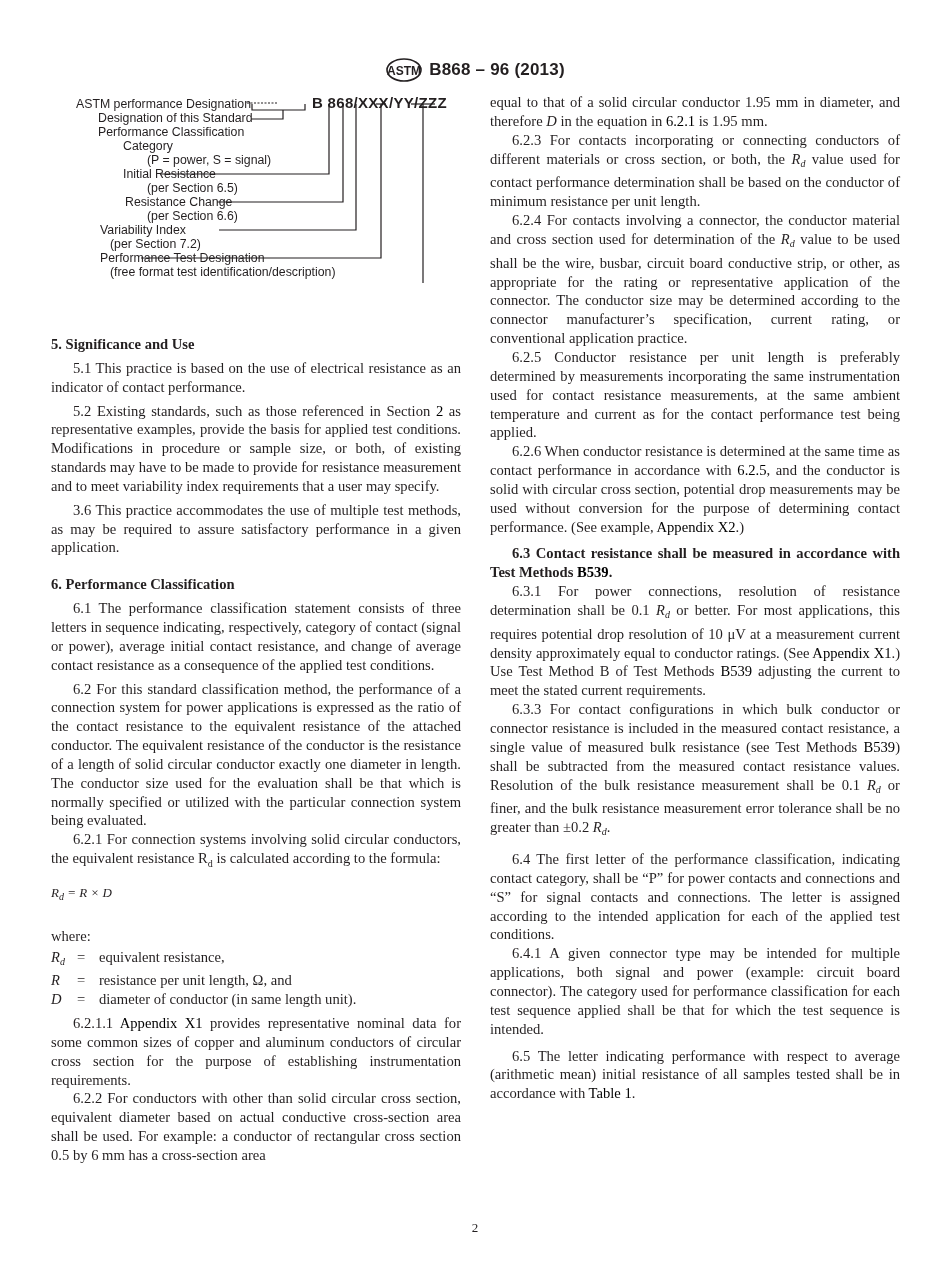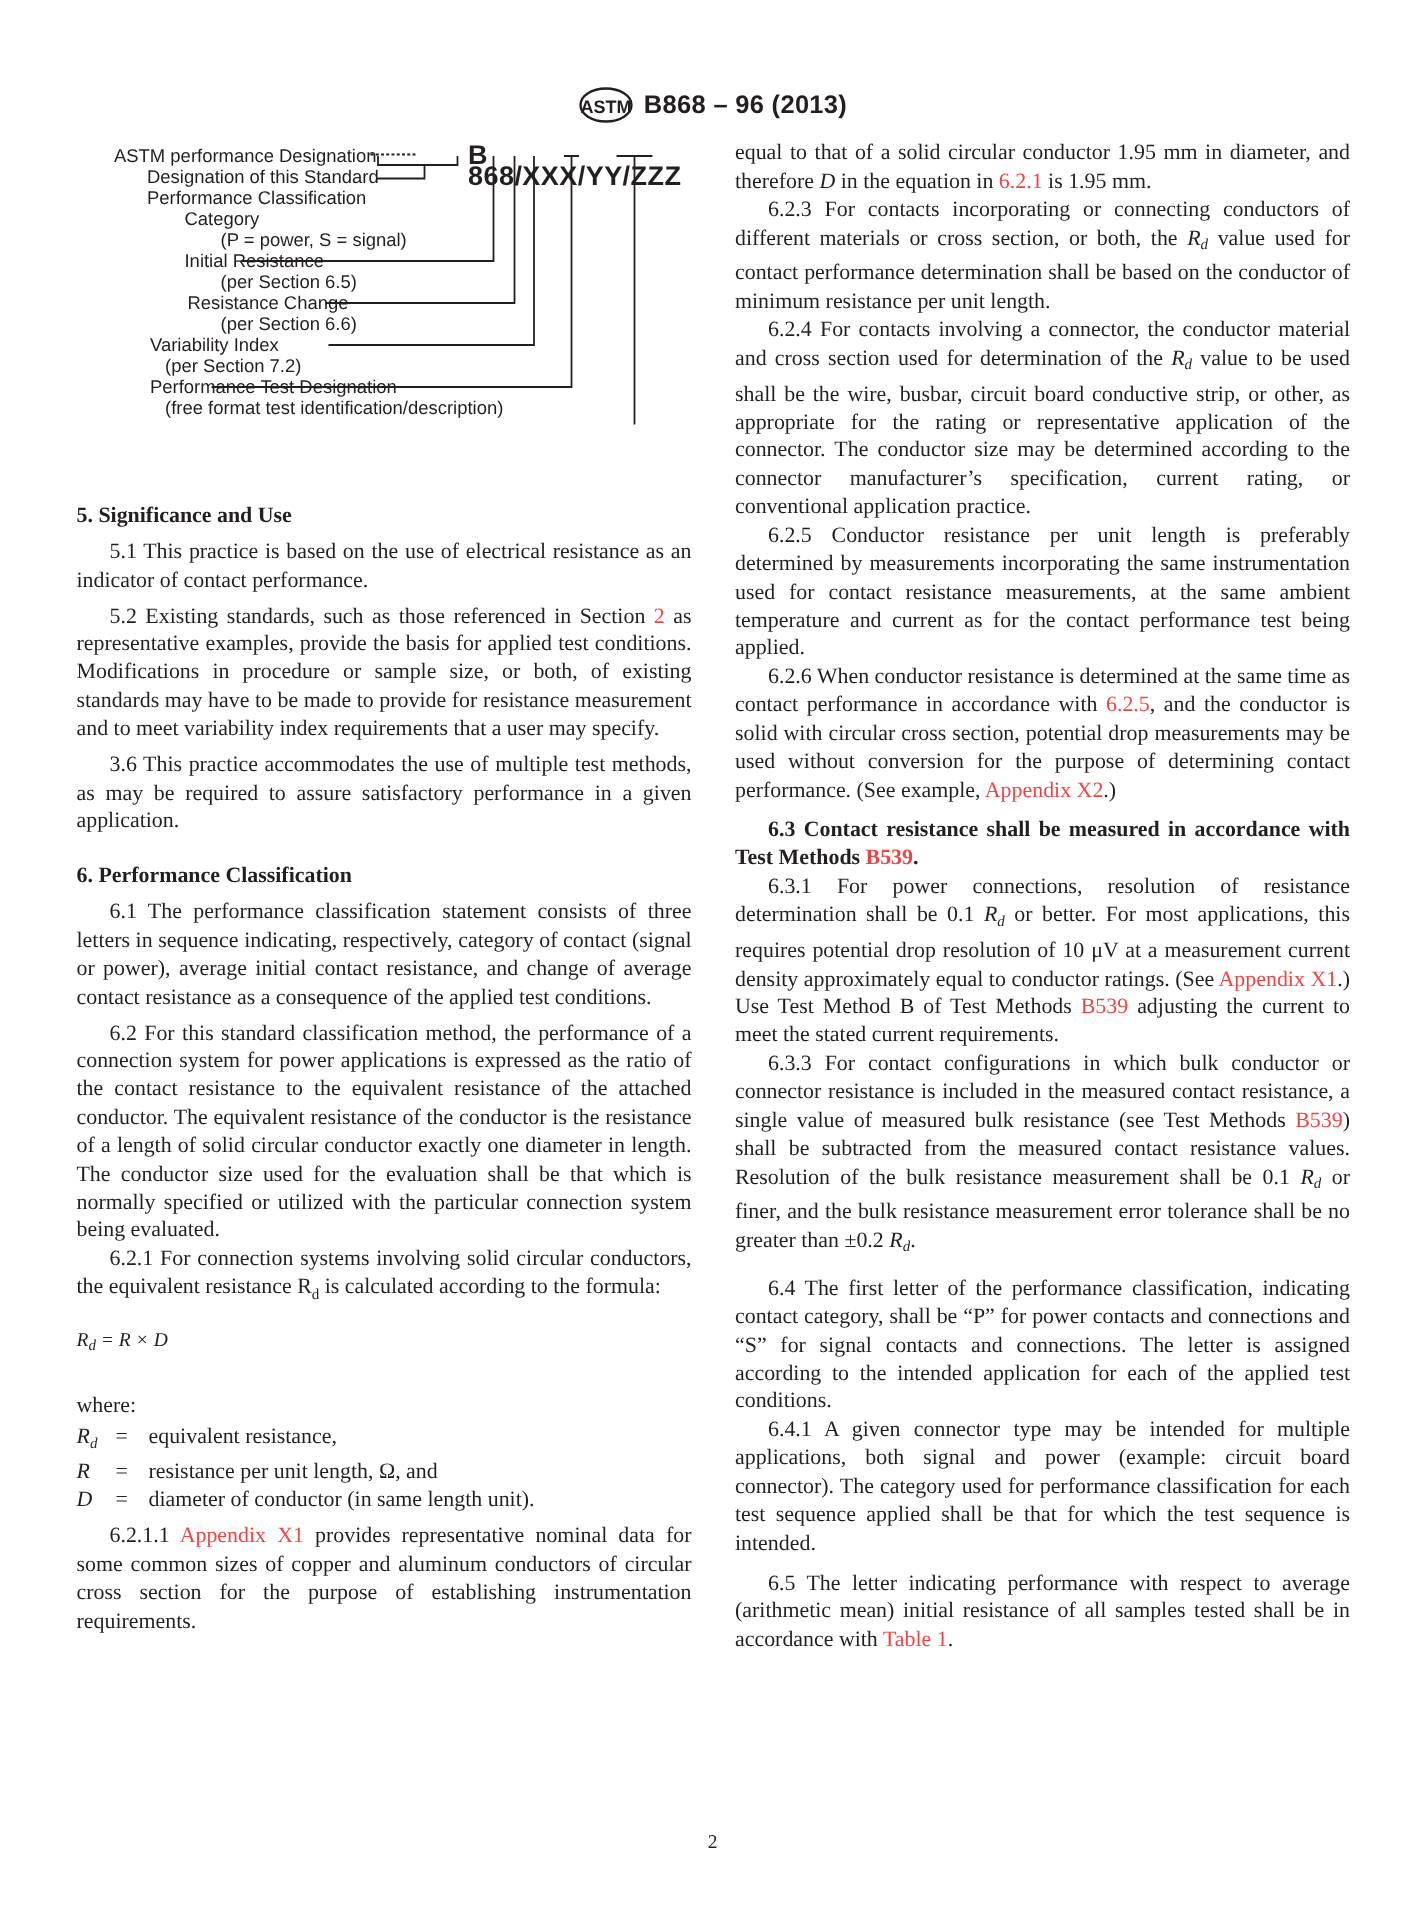--- a/index.html
+++ b/index.html
@@ -9,28 +9,28 @@
   .header-inner { display:inline-flex; align-items:center; gap:6px; }
   .logo { width:38px; height:26px; }
   .doc-id { font-family:"Liberation Sans","DejaVu Sans",sans-serif; font-weight:bold; font-size:17px; letter-spacing:0.2px; }
 
   .col { position:absolute; top:93px; width:410px; font-size:14.6px; line-height:18.85px; text-align:justify; }
   .col-left { left:51px; }
   .col-right { left:490px; }
 
   .diagram { position:relative; width:410px; height:190px; font-family:"Liberation Sans","DejaVu Sans",sans-serif; font-size:12.3px; line-height:14px; color:#231f20; }
   .dl { position:absolute; white-space:nowrap; }
-  .code { position:absolute; left:261px; top:3px; font-weight:bold; font-size:18px; letter-spacing:0.3px; }
+  .code { position:absolute; left:261px; top:3px; font-weight:bold; font-size:15px; letter-spacing:0.3px; }
   .diagram svg { position:absolute; left:0; top:0; }
 
   h2 { font-size:14.6px; font-weight:bold; margin:0; line-height:18.85px; }
   p { margin:0; text-indent:22px; }
   .gap { margin-top:5px; }
   .gap-h { margin-top:18px; }
-  .link { color:#ef4444; }
+  .link { color:#000000; }
   .formula { font-style:italic; margin:10px 0 8px 0; text-indent:0; font-size:13px; }
   .where { text-indent:0; margin-top:20px; }
   .defs { margin-top:2px; }
   .def-row { display:flex; text-indent:0; }
   .def-sym { width:26px; font-style:italic; }
   .def-eq { width:22px; }
   i sub, .sub { font-size:10px; vertical-align:-3px; font-style:italic; }
   .page-num { position:absolute; top:1220px; width:950px; text-align:center; font-size:13px; }
 </style>
 </head>
@@ -103,20 +103,21 @@
         <span class="def-eq">=</span>
         <span>resistance per unit length, Ω, and</span>
       </div>
     <div class="def-row">
         <span class="def-sym">D</span>
         <span class="def-eq">=</span>
         <span>diameter of conductor (in same length unit).</span>
       </div>
   </div>
   <p class="gap"><span>6.2.1.1  </span><a class="link">Appendix X1</a><span> provides representative nominal data for some common sizes of copper and aluminum conductors of circular cross section for the purpose of establishing instrumentation requirements.</span></p>
+  <p>6.2.2  For conductors with other than solid circular cross section, equivalent diameter based on actual conductive cross-section area shall be used. For example: a conductor of rectangular cross section 0.5 by 6 mm has a cross-section area</p>
 </div>
 
 <div class="col col-right">
   <p style="text-indent:0;"><span>equal to that of a solid circular conductor 1.95 mm in diameter, and therefore </span><i>D</i><span> in the equation in </span><a class="link">6.2.1</a><span> is 1.95 mm.</span></p>
   <p><span>6.2.3  For contacts incorporating or connecting conductors of different materials or cross section, or both, the </span><i>R</i><span class="sub">d</span><span> value used for contact performance determination shall be based on the conductor of minimum resistance per unit length.</span></p>
   <p><span>6.2.4  For contacts involving a connector, the conductor material and cross section used for determination of the </span><i>R</i><span class="sub">d</span><span> value to be used shall be the wire, busbar, circuit board conductive strip, or other, as appropriate for the rating or representative application of the connector. The conductor size may be determined according to the connector manufacturer’s specification, current rating, or conventional application practice.</span></p>
   <p>6.2.5  Conductor resistance per unit length is preferably determined by measurements incorporating the same instrumentation used for contact resistance measurements, at the same ambient temperature and current as for the contact performance test being applied.</p>
   <p><span>6.2.6  When conductor resistance is determined at the same time as contact performance in accordance with </span><a class="link">6.2.5</a><span>, and the conductor is solid with circular cross section, potential drop measurements may be used without conversion for the purpose of determining contact performance. (See example, </span><a class="link">Appendix X2</a><span>.)</span></p>
   <p class="gap" style="margin-top:8px;font-weight:bold;"><span>6.3  Contact resistance shall be measured in accordance with Test Methods </span><a class="link">B539</a><span>.</span></p>
   <p><span>6.3.1  For power connections, resolution of resistance determination shall be 0.1 </span><i>R</i><span class="sub">d</span><span> or better. For most applications, this requires potential drop resolution of 10 μV at a measurement current density approximately equal to conductor ratings. (See </span><a class="link">Appendix X1</a><span>.) Use Test Method B of Test Methods </span><a class="link">B539</a><span> adjusting the current to meet the stated current requirements.</span></p>

